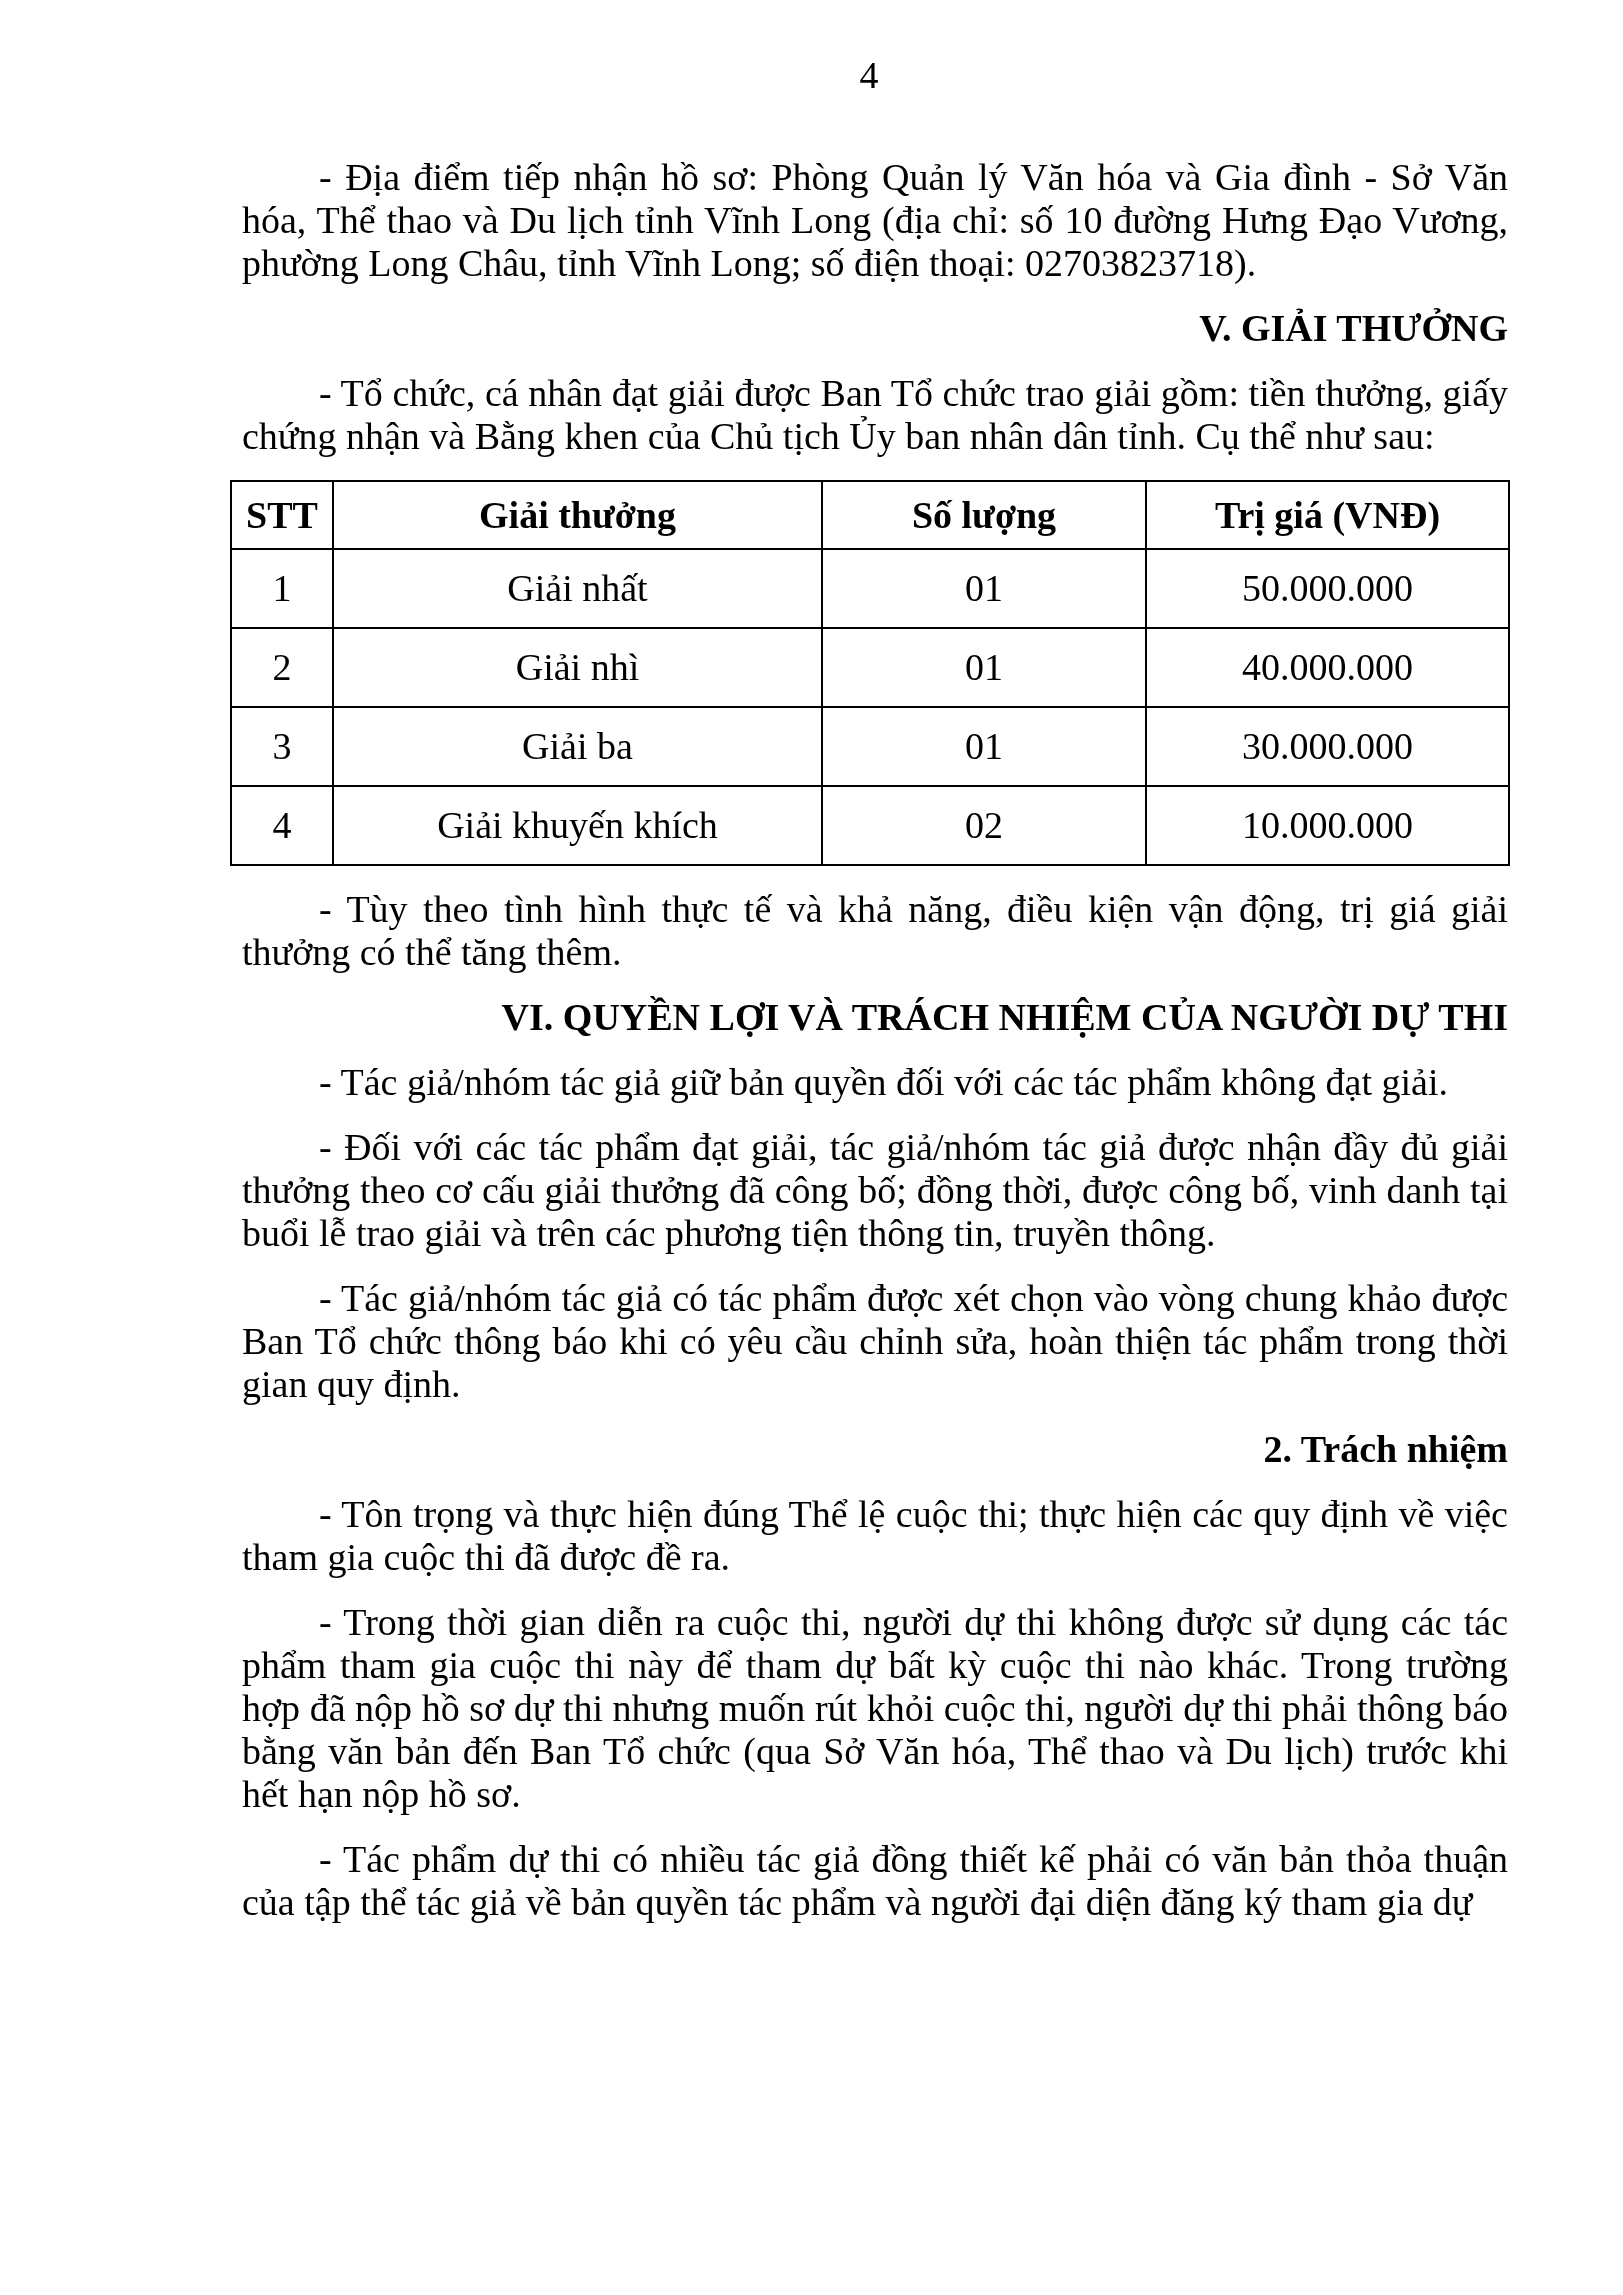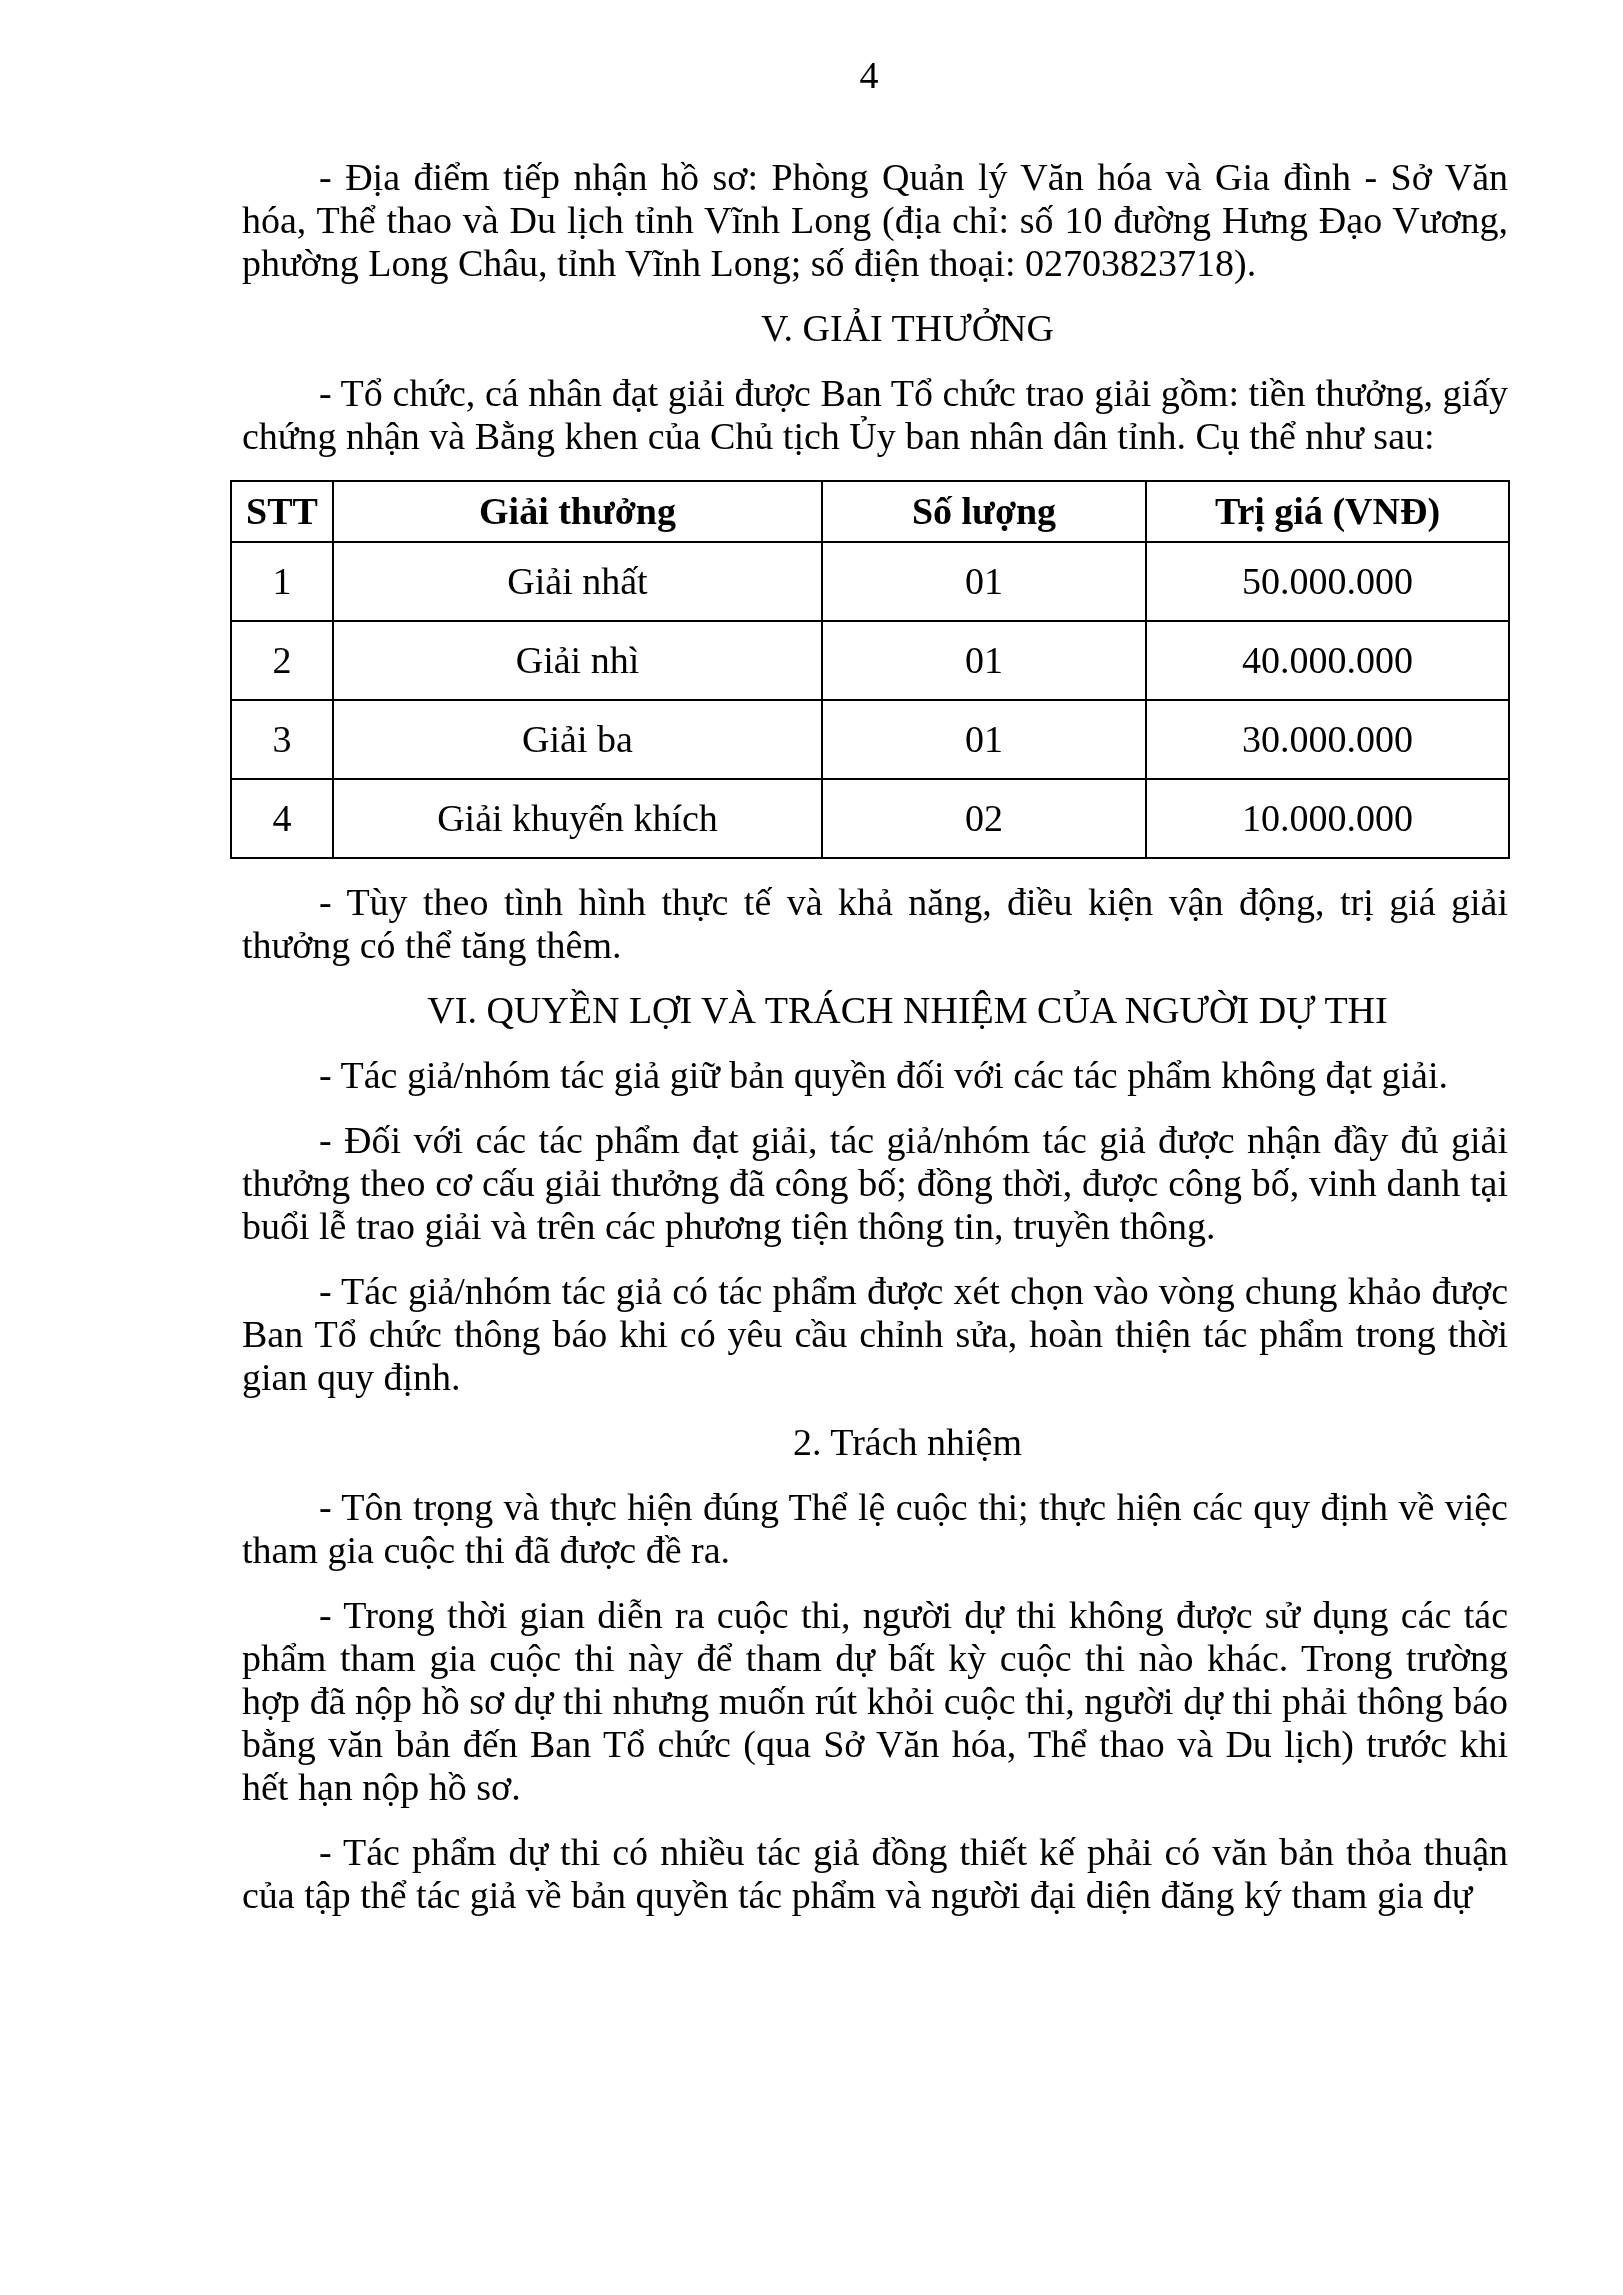--- a/index.html
+++ b/index.html
@@ -27,40 +27,40 @@
     text-align: center;
     margin: 0 0 59px 0;
   }
   p.para {
     margin: 0 0 22px 12px;
     text-indent: 77px;
     text-align: justify;
     text-justify: inter-word;
   }
   .heading {
-    font-weight: normal;
+    font-weight: bold;
     margin: 0 0 22px 0;
     text-indent: 77px;
-    text-align: center;
+    text-align: right;
   }
   table.prize-table {
     border-collapse: collapse;
     table-layout: fixed;
     width: 1279px;
     margin: 0 0 22px 0;
   }
   table.prize-table th,
   table.prize-table td {
     border: 2px solid #000000;
     text-align: center;
     vertical-align: middle;
     padding: 0;
     overflow: hidden;
   }
-  table.prize-table thead tr { height: 61px; border-radius: 16px; }
+  table.prize-table thead tr { height: 68px; border-radius: 16px; }
   table.prize-table tbody tr { height: 79px; }
   table.prize-table th { font-weight: bold; }
   col.c-stt   { width: 102px; }
   col.c-prize { width: 489px; }
   col.c-qty   { width: 324px; }
   col.c-value { width: 363px; }
 </style>
 </head>
 <body>
 

